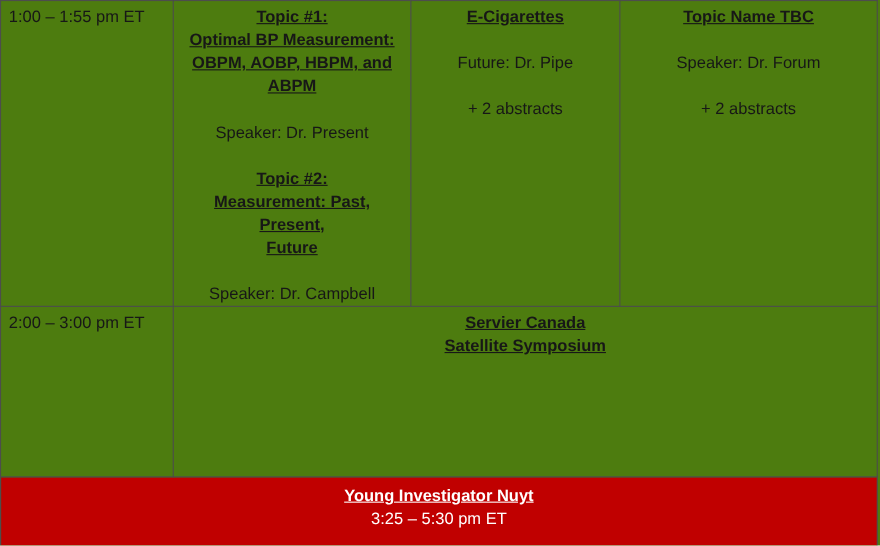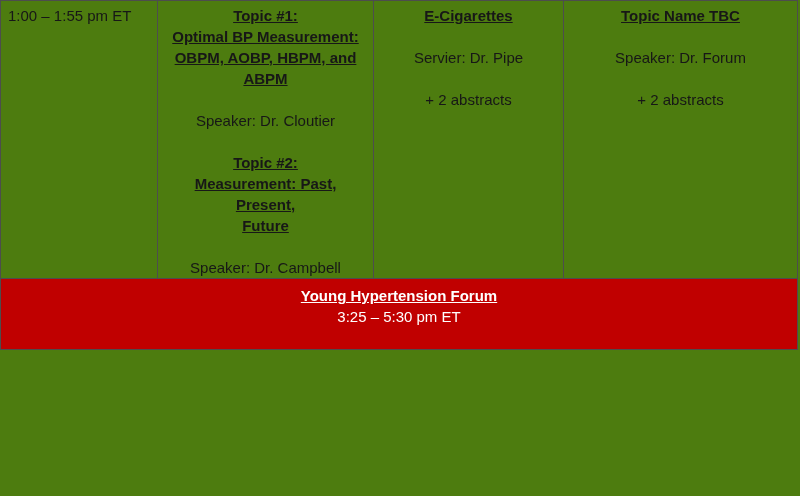--- a/index.html
+++ b/index.html
@@ -65,38 +65,47 @@
     <tbody>
       <tr class="r1">
         <td class="time-cell">
           <div>1:00 – 1:55 pm ET</div>
         </td>
         <td class="session-cell">
           <div class="b ml">Topic #1:
 Optimal BP Measurement:
 OBPM, AOBP, HBPM, and
 ABPM</div>
-          <div class="gap">Speaker: Dr. Cloutier</div>
+          <div class="gap">Speaker: Dr. Present</div>
           <div class="b ml gap">Topic #2:
 Measurement: Past, Present,
 Future</div>
           <div class="gap">Speaker: Dr. Campbell</div>
         </td>
         <td class="session-cell">
           <div class="b">E-Cigarettes</div>
-          <div class="gap">Servier: Dr. Pipe</div>
+          <div class="gap">Future: Dr. Pipe</div>
           <div class="gap">+ 2 abstracts</div>
         </td>
         <td class="session-cell">
           <div class="b">Topic Name TBC</div>
           <div class="gap">Speaker: Dr. Forum</div>
           <div class="gap">+ 2 abstracts</div>
         </td>
       </tr>
+      <tr class="r2">
+        <td class="time-cell">
+          <div>2:00 – 3:00 pm ET</div>
+        </td>
+        <td class="span-cell" colspan="3">
+          <div class="b ml">Servier Canada
+Satellite Symposium</div>
+        </td>
+      </tr>
       <tr class="r3">
         <td class="banner-cell" colspan="4">
-          <div class="b">Young Hypertension Forum</div>
+          <div class="b">Young Investigator Nuyt</div>
           <div>3:25 – 5:30 pm ET</div>
         </td>
       </tr>
     </tbody>
   </table>
 </div>
 
 </body></html>

